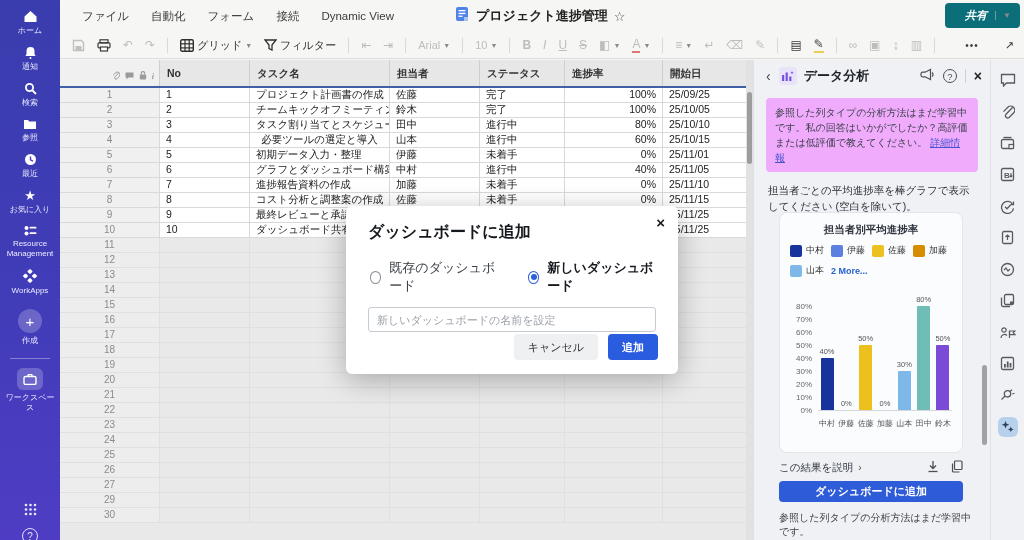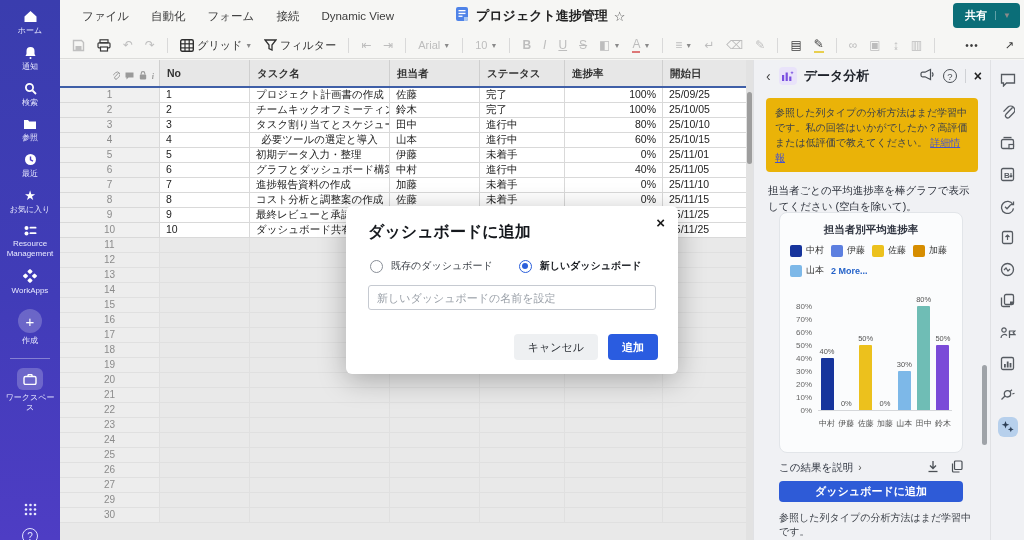--- a/index.html
+++ b/index.html
@@ -21,21 +21,21 @@
     font-size:10px; display:flex; align-items:center; justify-content:center; }
 
   
   #topbar { position:absolute; left:60px; top:0; width:964px; height:32px; display:flex; align-items:center; }
   .menu-item { font-size:11.5px; color:#3d3d3d; margin-left:22px; cursor:pointer; }
   #doc-title { position:absolute; left:395px; top:0; height:32px; display:flex; align-items:center; gap:6px; }
   #doc-title .t { font-size:13px; font-weight:bold; color:#222; }
   #doc-title .star { font-size:13px; color:#555; }
   #share-btn { position:absolute; right:4px; top:3px; height:25px; background:#0b6e78; color:#fff;
     border-radius:4px; display:flex; align-items:center; font-size:11px; font-weight:bold; cursor:pointer; }
-  #share-btn .lbl { padding:0 8px 0 12px; }
+  #share-btn .lbl { padding:0 8px 0 20px;font-style:italic; }
   #share-btn .car { padding:0 9px 0 7px; border-left:1px solid rgba(255,255,255,.35); font-size:8px; }
 
   #toolbar { position:absolute; left:60px; top:32px; width:964px; height:27px; display:flex; align-items:center;
     border-bottom:1px solid #dcdcda; font-size:12px; color:#bdbdbd; }
   .tb-i { margin-left:12px; cursor:pointer; display:flex; align-items:center; gap:3px; white-space:nowrap; }
   .tb-i.dark { color:#3a3a3a; }
   .tb-sep { width:1px; height:15px; background:#d9d9d9; margin-left:12px; }
   .tb-lbl { font-size:11px; color:#2f2f2f; }
   .tb-lbl.dis { color:#bdbdbd; }
   .car { font-size:7px; color:#8a8a8a; }
@@ -62,21 +62,21 @@
 
   
   #modal { position:absolute; left:346px; top:206px; width:332px; height:168px; background:#fff;
     border-radius:6px; box-shadow:0 6px 28px rgba(0,0,0,.28); z-index:20; }
   #modal-close { position:absolute; top:8px; right:13px; font-size:15px; font-weight:bold; color:#1a1a1a; cursor:pointer; }
   #modal-title { padding:16px 0 0 22px; font-size:16px; font-weight:bold; color:#15181d; }
   .radio-row { display:flex; align-items:center; gap:8px; margin:16px 0 0 24px; }
   .radio { width:13px; height:13px; border-radius:50%; border:1.5px solid #8a8f98; background:#fff; }
   .radio.sel { border:1.5px solid #2b5fdb; position:relative; }
   .radio.sel::after { content:""; position:absolute; left:2.5px; top:2.5px; width:6px; height:6px; border-radius:50%; background:#2b5fdb; }
-  .radio-lbl { font-size:10px; color:#3a3f46; margin-right:18px; cursor:pointer; }
+  .radio-lbl { font-size:13px; color:#3a3f46; margin-right:18px; cursor:pointer; }
   .radio-lbl.sel { font-weight:bold; color:#15181d; }
   #modal-input { margin:12px 0 0 22px; width:288px; height:25px; border:1px solid #c6cad1; border-radius:3px;
     font-size:11px; padding:0 8px; color:#222; font-family:inherit; }
   #modal-input::placeholder { color:#9aa0a8; }
   #modal-btns { position:absolute; right:20px; bottom:14px; display:flex; gap:10px; }
   .btn { height:26px; border-radius:4px; font-size:11px; display:flex; align-items:center; padding:0 14px; cursor:pointer; }
   .btn-cancel { background:#eef0f2; color:#2e3238; }
   .btn-add { background:#2a5ce0; color:#fff; font-weight:bold; }
 
   
@@ -84,21 +84,21 @@
   #panel-header { display:flex; align-items:center; height:32px; padding:0 8px 0 12px; }
   #panel-back { font-size:14px; color:#444; cursor:pointer; margin-right:8px; }
   .p-ai-icon { width:18px; height:18px; border-radius:4px; background:#e9e3fa; display:flex; align-items:center; justify-content:center; }
   #panel-title { font-size:13px; font-weight:bold; color:#1d2129; margin-left:7px; }
   #panel-hicons { margin-left:auto; display:flex; align-items:center; gap:8px; color:#4a4f55; }
   .p-help { width:14px; height:14px; border-radius:50%; border:1.2px solid #4a4f55; font-size:9.5px;
     display:flex; align-items:center; justify-content:center; }
   .p-sep { width:1px; height:14px; background:#cfd1d5; }
   #panel-close { font-size:14px; font-weight:bold; color:#222; cursor:pointer; }
 
-  #notice-box { margin:6px 12px 0 12px; background:#eab308; border-radius:4px; padding:7px 9px;
+  #notice-box { margin:6px 12px 0 12px; background:#f0abfc; border-radius:4px; padding:7px 9px;
     font-size:10px; line-height:1.5; color:#3c414b; }
   #notice-link { color:#4653cf; text-decoration:underline; cursor:pointer; }
   #prompt-text { margin:11px 14px 0 14px; font-size:10.5px; line-height:1.5; color:#2b303a; }
 
   #chart-card { position:absolute; left:25px; top:152px; width:184px; height:241px; background:#fbfcfd;
     border:1px solid #e2e5e9; border-radius:8px; }
   #chart-title { text-align:center; margin-top:10px; font-size:10.5px; font-weight:bold; color:#2f3440; }
   #legend { display:flex; flex-wrap:wrap; margin:7px 0 0 10px; row-gap:7px; }
   .leg-item { width:41px; display:flex; align-items:center; gap:4px; font-size:9px; color:#333; }
   .leg-sw { width:12px; height:12px; border-radius:2px; flex:none; }

